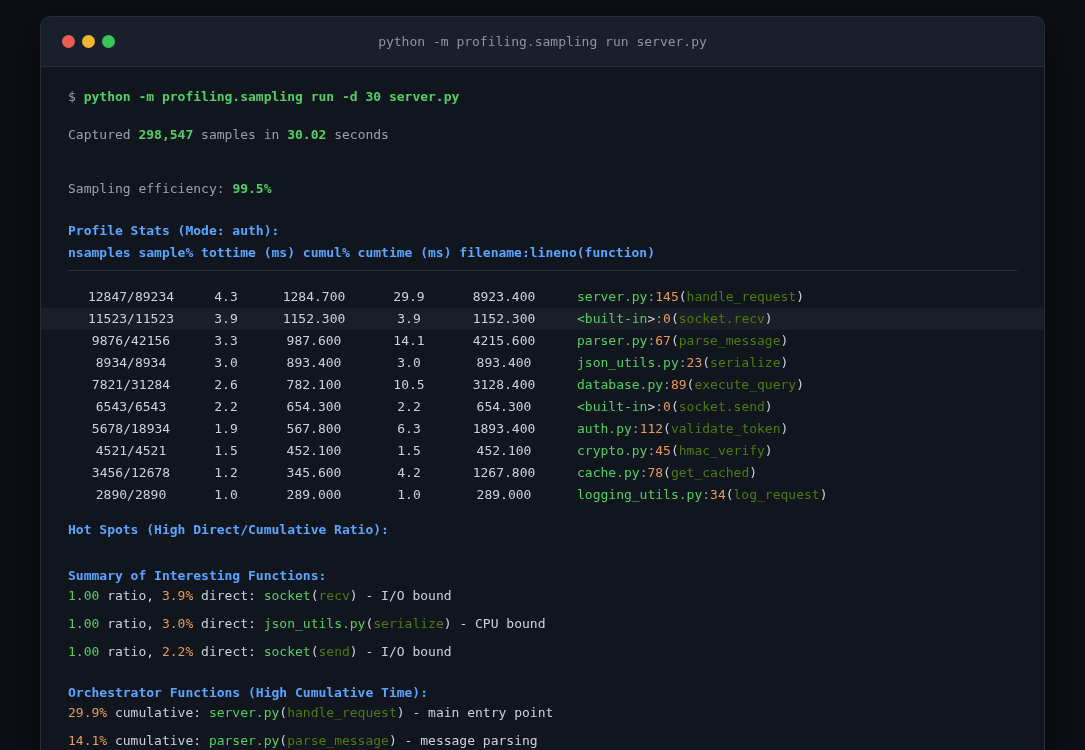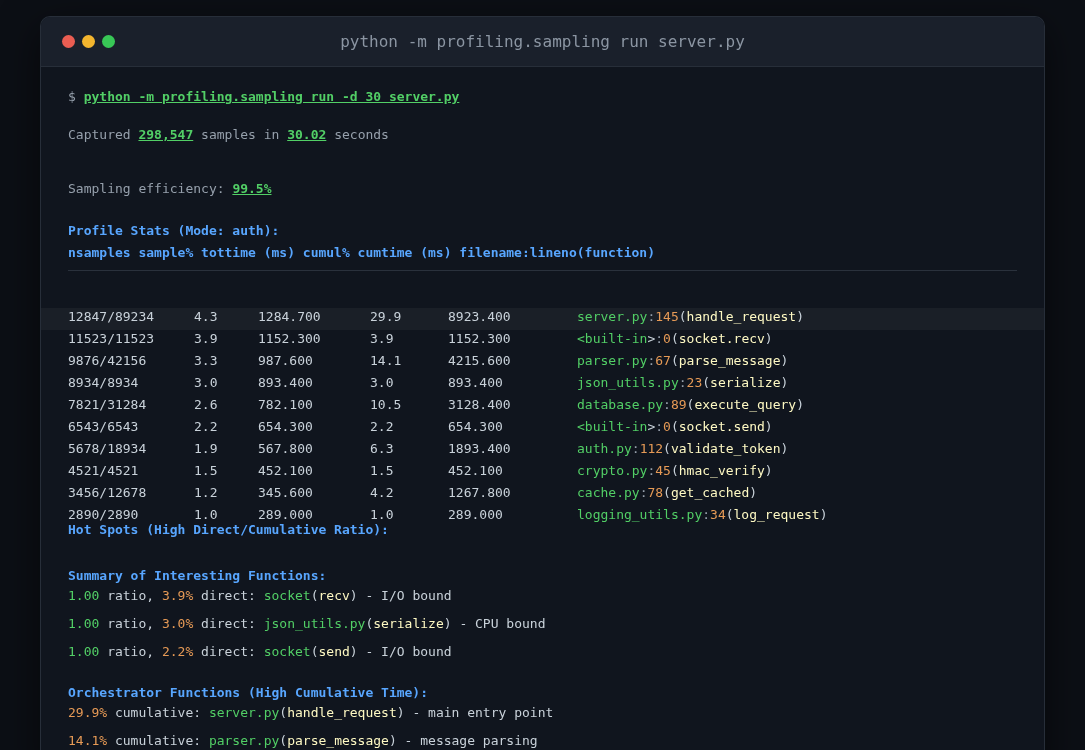--- a/index.html
+++ b/index.html
@@ -16,43 +16,43 @@
     position:relative; height:50px; background:#1a202b;
     border-bottom:1px solid #272e39; display:flex; align-items:center; padding:0 21px;
   }
   .lights { display:flex; gap:7px; }
   .light { width:13px; height:13px; border-radius:50%; cursor:pointer; }
   .light.red { background:#ea5d52; }
   .light.yellow { background:#f3b52e; }
   .light.green { background:#38c756; }
   .title {
     position:absolute; left:0; right:0; text-align:center;
-    color:#8b95a2; font-size:16px; pointer-events:none;
+    color:#8b95a2; font-size:13px; pointer-events:none;
   }
 
   .content { padding:20px 27px 0; color:#c9d2da; }
   .line { height:20px; line-height:20px; white-space:pre; }
 
   .dim    { color:#96a0ac; }
   .fg     { color:#c9d2da; }
   .green  { color:#52cf66; }
-  .blue   { color:#fef9c3; }
+  .blue   { color:#4d7c0f; }
   .orange { color:#e69a56; }
-  .bold   { font-weight:bold;text-decoration:underline; }
+  .bold   { font-weight:bold; }
   .heading { color:#58a6ff; font-weight:bold; }
 
   .prompt-line { margin-bottom:18px; }
   .stat-line { margin-bottom:8px; }
   .stat-line.last { margin-bottom:22px;margin-top:34px; }
   .profile-heading { margin-bottom:2px; }
   .divider { border:none; border-top:1px solid #2a313c; margin:7px 0 15px; }
 
   .trow { height:22px; line-height:22px; white-space:pre; margin:0 -27px; padding:0 27px; }
   .trow.hl { background:rgba(255,255,255,0.045); }
-  .cell { display:inline-block; text-align:left; color:#c9d2da;margin-top:20px; }
+  .cell { display:inline-block; text-align:center; color:#c9d2da; }
   .c1 { width:126px; } .c2 { width:64px; } .c3 { width:112px; }
   .c4 { width:78px; } .c5 { width:112px; }
   .fname { padding-left:17px; }
 
   .summary-heading { margin-top:26px; }
   .hotspots-heading { margin-top:14px; margin-bottom:5px; }
   .hs-item { margin-bottom:8px; }
   .orch-heading { margin-top:21px; }
   .orch-item { margin-bottom:8px; }
 </style>

